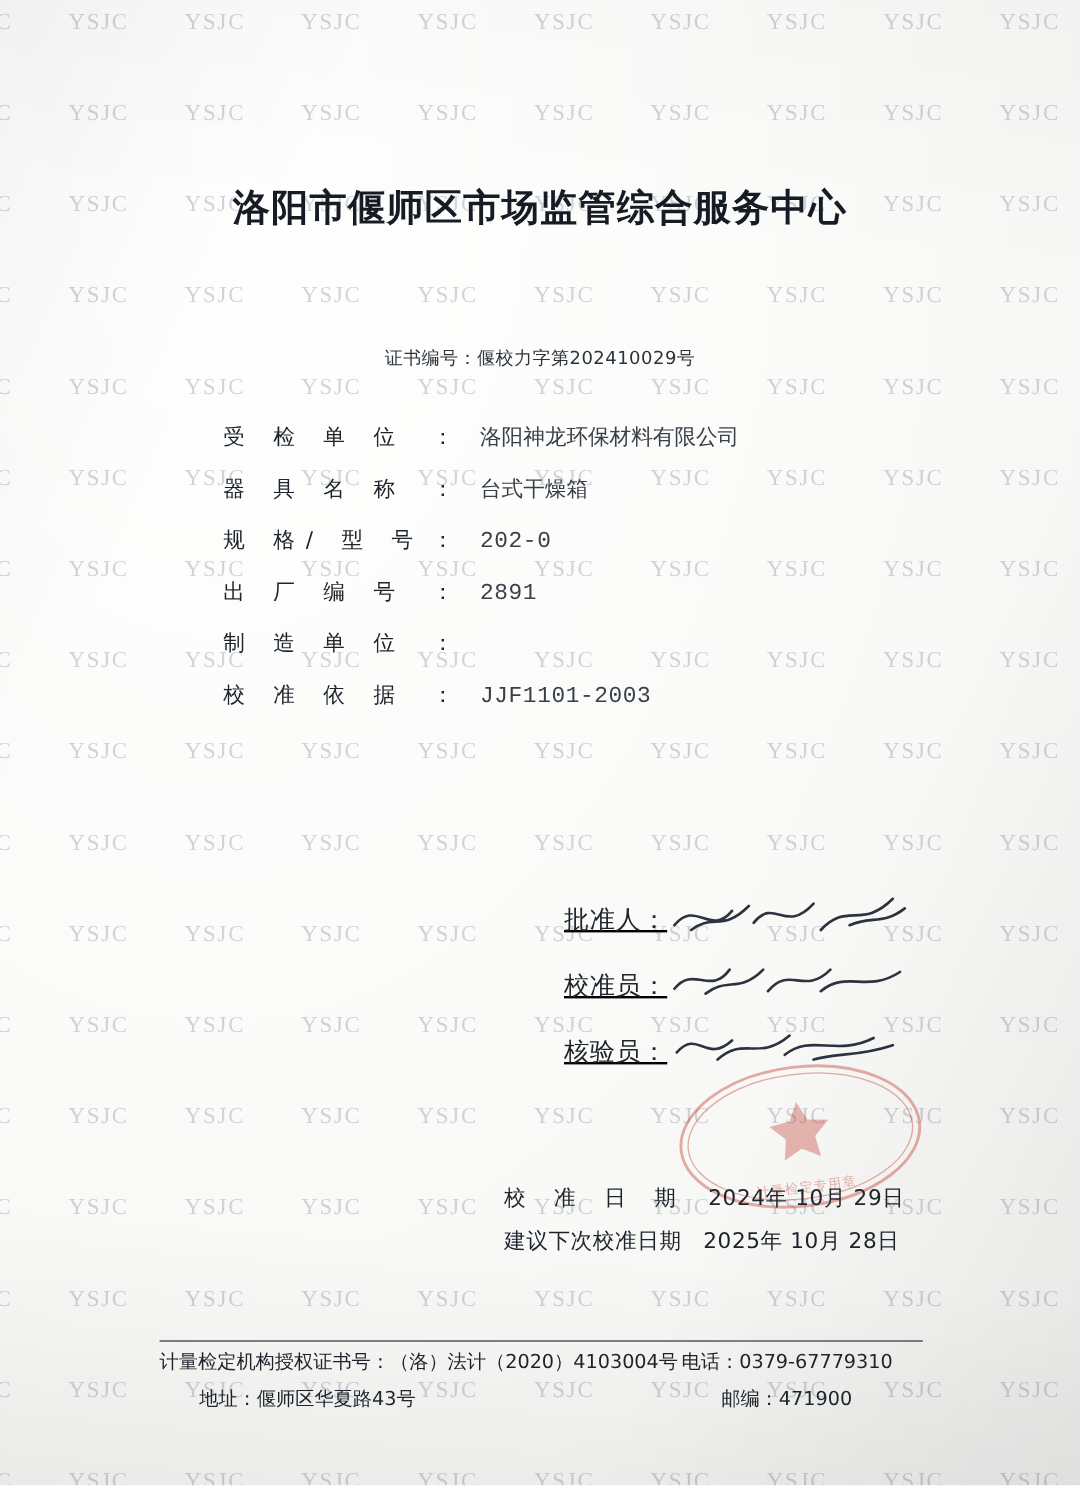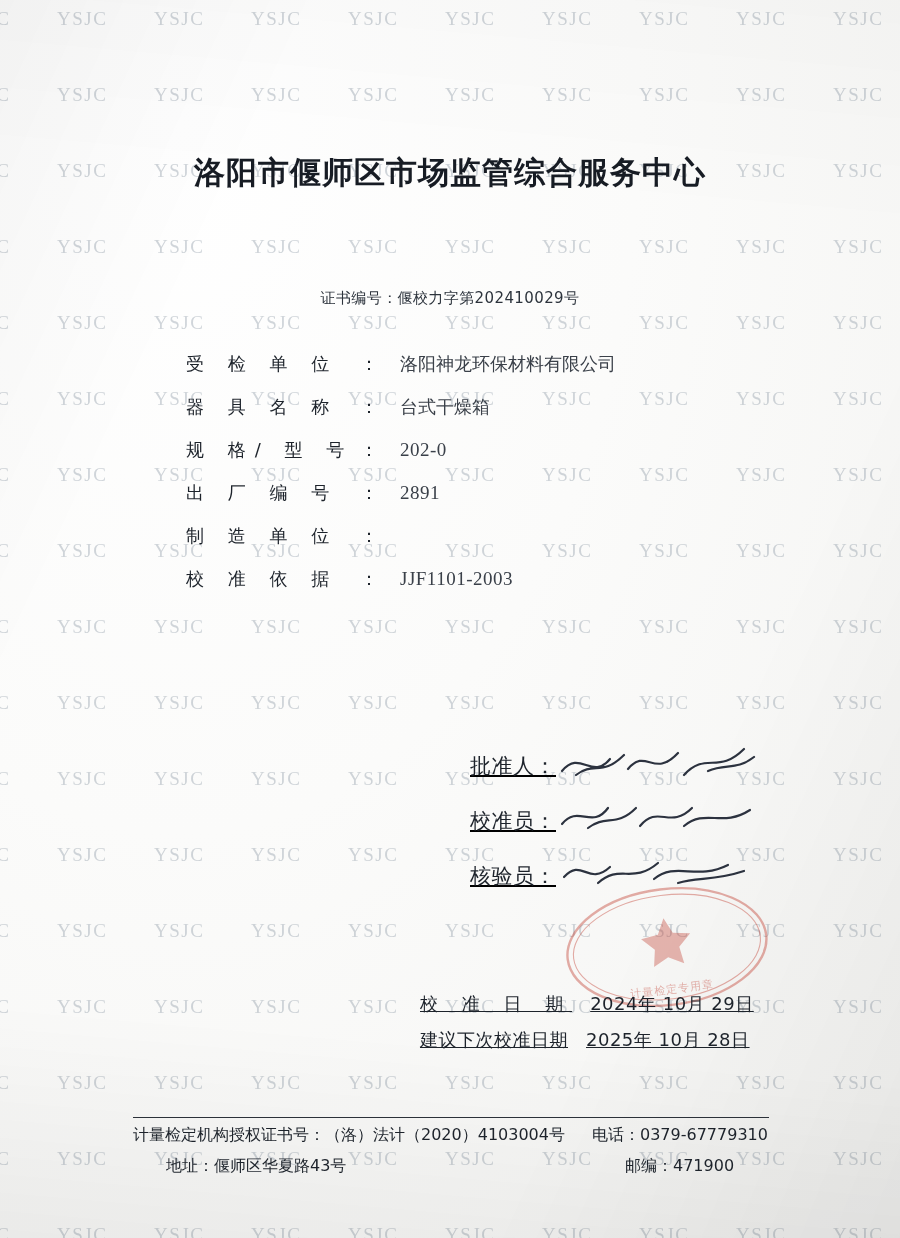--- a/index.html
+++ b/index.html
@@ -129,21 +129,21 @@
     margin-left: -4px;
   }
   .field-value {
     font-family: "DejaVu Sans", sans-serif;
     font-size: 18px;
     color: #3a4049;
     padding-left: 22px;
     white-space: nowrap;
   }
   .field-value.latin {
-    font-family: Liberation Serif, serif;
+    font-family: Liberation Mono, monospace;
     font-size: 19px;
     letter-spacing: 0.5px;
   }
 
   
   .sign-block {
     position: absolute;
     top: 752px;
     left: 470px;
     width: 400px;
@@ -185,23 +185,22 @@
     position: absolute;
     top: 986px;
     left: 420px;
     width: 420px;
     font-family: "DejaVu Sans", sans-serif;
     font-size: 18px;
     color: #1d232b;
   }
   .date-row {
     display: flex;
-    align-items: center;
+    align-items: flex-start;
     height: 36px;
-    text-decoration: underline;
   }
   .date-row .d-label { letter-spacing: 0.5px; }
   .date-row.spaced .d-label { letter-spacing: 9px; }
   .date-row .d-value {
     margin-left: 18px;
     letter-spacing: 0.5px;
   }
 
   
   .footer-rule {
@@ -220,21 +219,21 @@
     font-family: "DejaVu Sans", sans-serif;
     font-size: 16px;
     color: #1d232b;
   }
   .footer-row {
     display: flex;
     height: 31px;
     align-items: baseline;
   }
   .footer-row .f-left { width: 435px; }
-  .footer-row .f-right { white-space: nowrap; margin-left: 24px; }
+  .footer-row .f-right { white-space: nowrap; }
   .footer-row.second .f-left { padding-left: 33px; }
 </style>
 </head>
 <body>
 
 <div id="page">
 
   <div id="watermarks">
       <div class="wm" style="left: -40px; top: 8px;">YSJC</div>
       <div class="wm" style="left: 57px; top: 8px;">YSJC</div>

